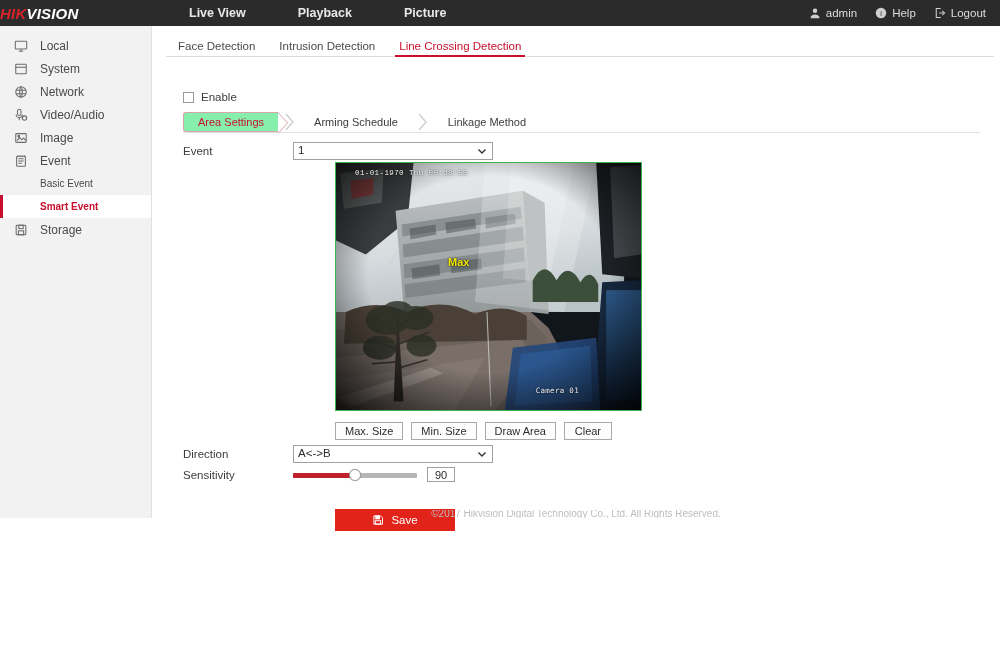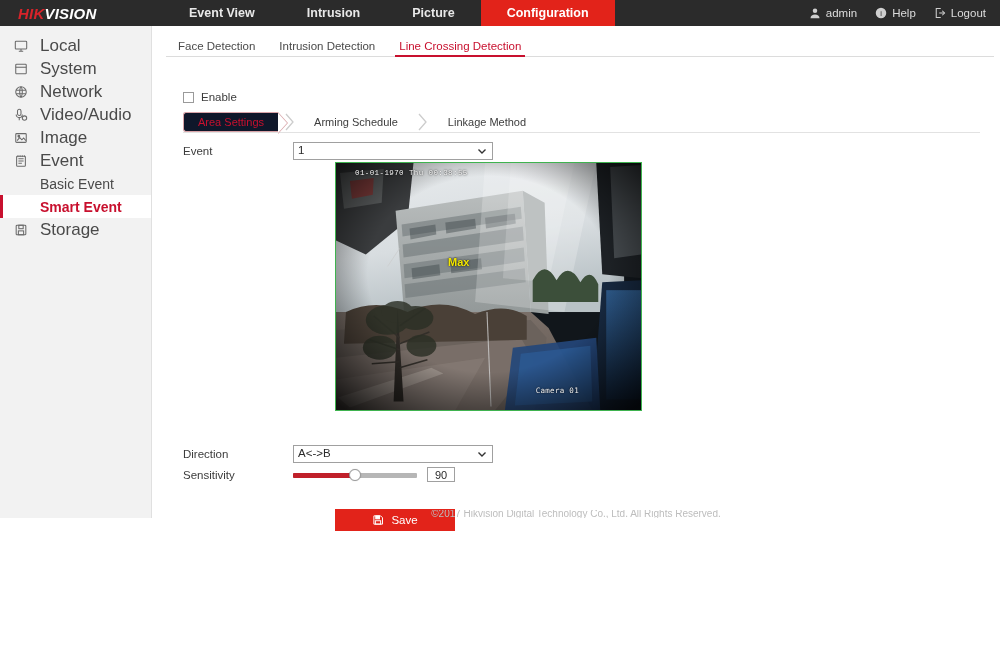--- a/index.html
+++ b/index.html
@@ -12,21 +12,21 @@
 
   
   .topnav {
     position: absolute; top: 0; left: 0;
     width: 1000px; height: 26px;
     background: #2b2b2b;
     display: flex; align-items: stretch;
   }
   .logo {
     width: 145px; display: flex; align-items: center;
-    padding-left: 18px; letter-spacing: .2px;
+    padding-left: 0; letter-spacing: .2px;
   }
   .logo .hik { color: #d8232a; font-weight: bold; font-style: italic; font-size: 15px; }
   .logo .vis { color: #ffffff; font-weight: bold; font-style: italic; font-size: 15px; }
 
   .mainmenu { display: flex; align-items: stretch; margin-left: 18px; }
   .mi {
     color: #e8e8e8; font-size: 12.5px; font-weight: bold;
     display: flex; align-items: center; justify-content: center;
     padding: 0 26px; white-space: nowrap; cursor: pointer;
   }
@@ -48,26 +48,26 @@
     width: 152px; height: 492px;
     background: #f2f2f2;
     border-right: 1px solid #e0e0e0;
   }
   .sb-item {
     height: 23px; display: flex; align-items: center;
     padding-left: 14px; gap: 12px; cursor: pointer; position: relative;
   }
   .sb-icon { width: 14px; height: 14px; flex: 0 0 14px; color: #606060; }
   .sb-icon svg { display: block; }
-  .sb-label { font-size: 17px; color: #4a4a4a; white-space: nowrap; }
+  .sb-label { font-size: 12px; color: #4a4a4a; white-space: nowrap; }
   .sb-sub {
     height: 23px; display: flex; align-items: center;
     padding-left: 40px; cursor: pointer; position: relative;
   }
-  .sb-sub .sb-label { font-size: 14px; color: #4a4a4a; text-align: right; }
+  .sb-sub .sb-label { font-size: 10px; color: #4a4a4a; text-align: right; }
   .sb-sub.active { background: #ffffff; }
   .sb-sub.active .sb-label { color: #c8102e; font-weight: bold; }
   .sb-sub.active:before {
     content: ""; position: absolute; left: 0; top: 0;
     width: 3px; height: 23px; background: #c8102e;
   }
   .sb-spacer { height: 8px; }
 
   
   .content {
@@ -110,21 +110,21 @@
   .st {
     position: relative; display: flex; align-items: center;
     font-size: 11px; color: #3c3c3c; padding: 0 14px;
     cursor: pointer; white-space: nowrap; height: 20px;
   }
   .st.active {
     color: #c8102e;
     border: 1px solid #d9a4a8;
     border-right: none;
     border-radius: 3px 0 0 3px;
-    background: #0f172a;
+    background: #86efac;
   }
   .st.active .arrow-o, .st.active .arrow-i { display: block; }
   .arrow-o, .arrow-i { display: none; position: absolute; right: -10px; }
   .arrow-o {
     top: -1px; width: 0; height: 0;
     border-top: 11px solid transparent; border-bottom: 11px solid transparent;
     border-left: 10px solid #d9a4a8;
   }
   .arrow-i {
     top: 0px; right: -9px; width: 0; height: 0;
@@ -248,24 +248,23 @@
 </head>
 <body>
 
 <div class="topnav">
   <div class="logo">
     <span class="hik">HIK</span>
       <span class="vis">VISION</span>
   </div>
 
   <div class="mainmenu">
-    <div class="mi">Event View</div>
-    <div class="mi">Intrusion</div>
+    <div class="mi">Live View</div>
+    <div class="mi">Playback</div>
     <div class="mi">Picture</div>
-    <div class="mi active">Configuration</div>
   </div>
 
   <div class="useritems">
     <div class="ui-item">
       <span class="ui-ico">
         <svg viewBox="0 0 16 16" fill="#cfcfcf">
             <circle cx="8" cy="5" r="3"></circle>
             <path d="M2 15c0-3.3 2.7-5 6-5s6 1.7 6 5z"></path>
           </svg>
       </span>
@@ -520,20 +519,26 @@
       <path d="M186 192 L256 184 L258 240 L180 244 Z" fill="#2c5a93" opacity=".8"></path>
 
       <rect width="307" height="249" fill="url(#vig)"></rect>
     </svg>
 
     <div class="osd-time">01-01-1970 Thu 00:38:55</div>
     <div class="osd-max" style="color: rgb(242, 230, 0);">Max</div>
     <div class="osd-cam">Camera 01</div>
   </div>
 
+  <div class="btnrow">
+    <div class="btn">Max. Size</div>
+    <div class="btn">Min. Size</div>
+    <div class="btn">Draw Area</div>
+    <div class="btn">Clear</div>
+  </div>
 
   <div class="row-dir">
     <span class="fld-label">Direction</span>
     <div class="sel">
       <span class="sel-val">A&lt;-&gt;B</span>
       <span class="sel-arrow">
         <svg viewBox="0 0 12 12" fill="none" stroke="#333" stroke-width="1.4">
             <path d="M2.5 4.5L6 8l3.5-3.5"></path>
           </svg>
       </span>

